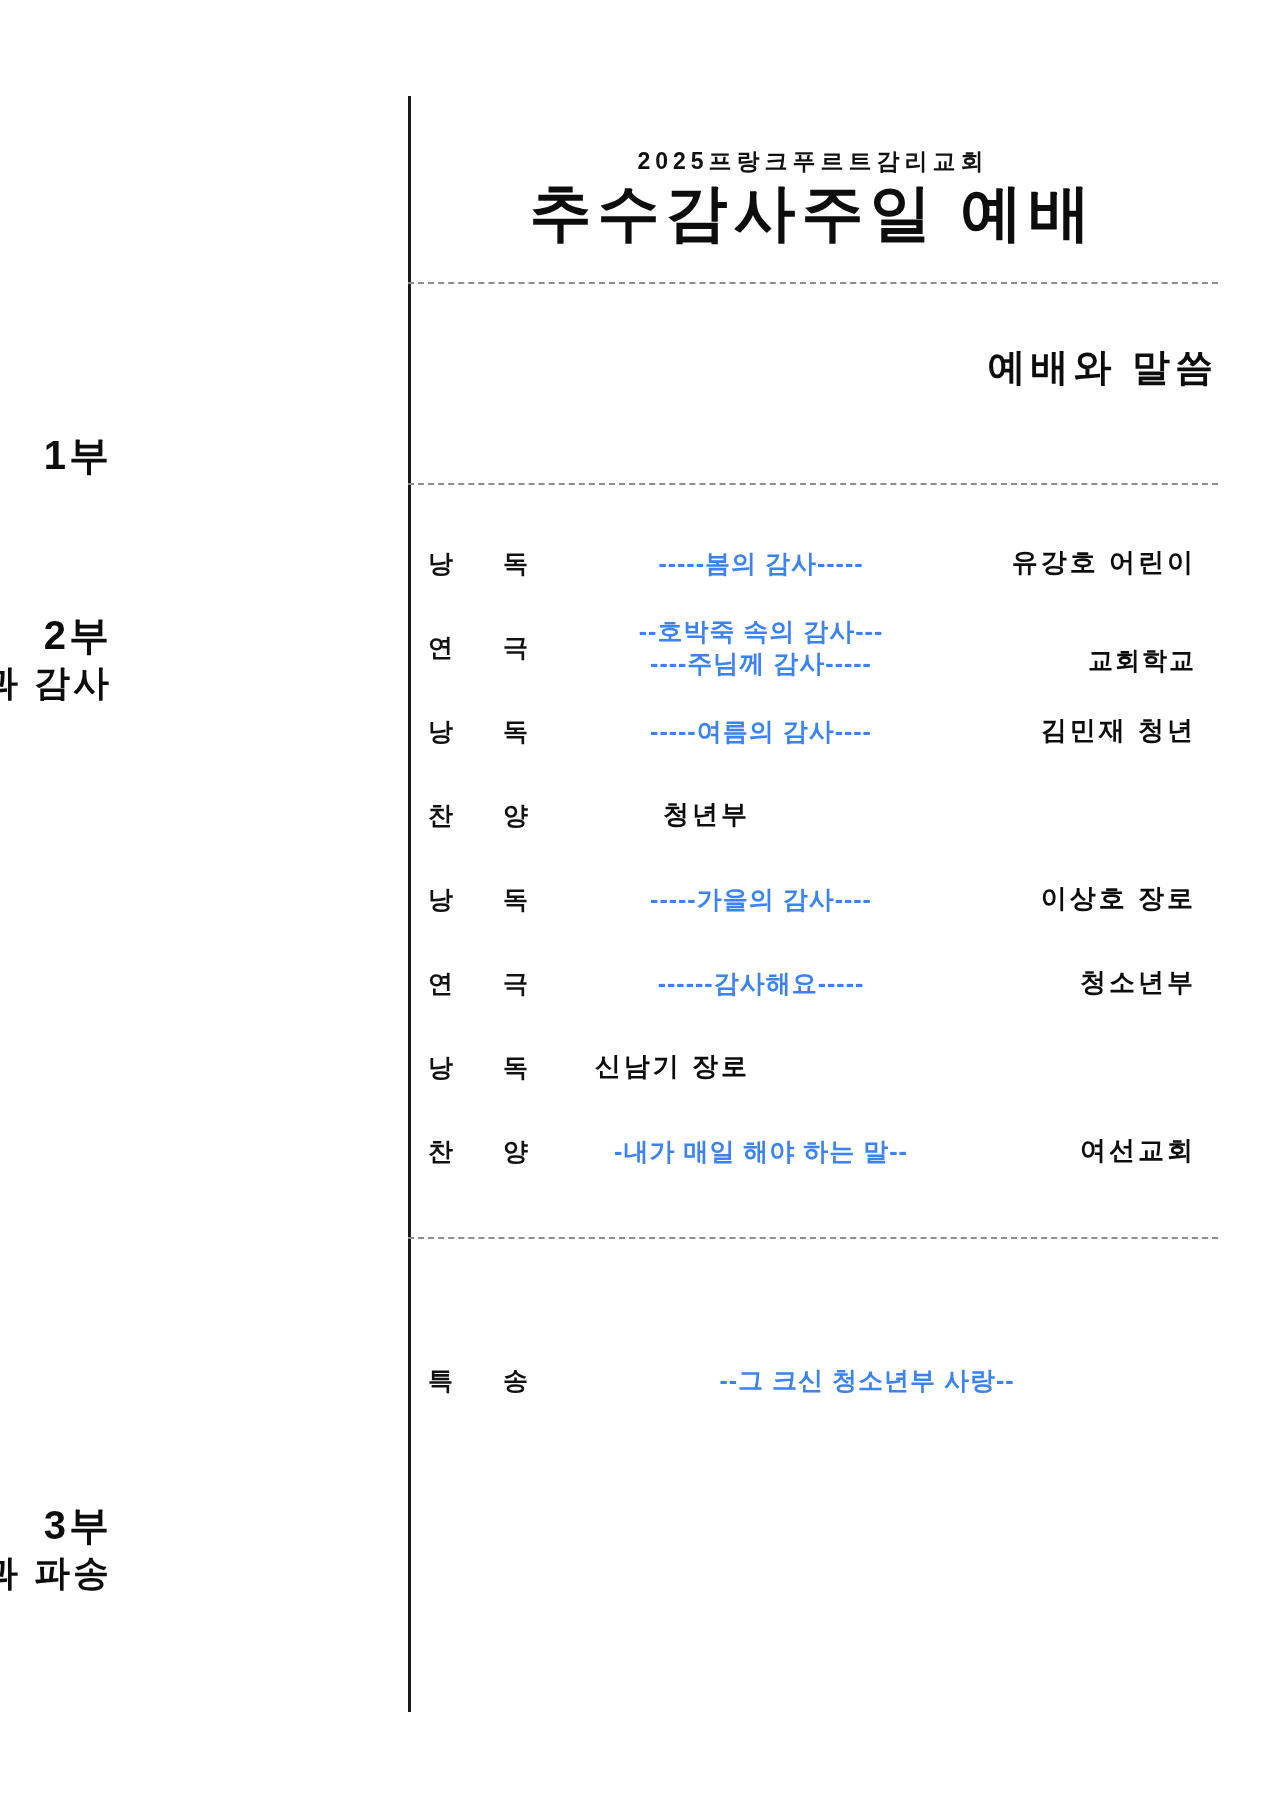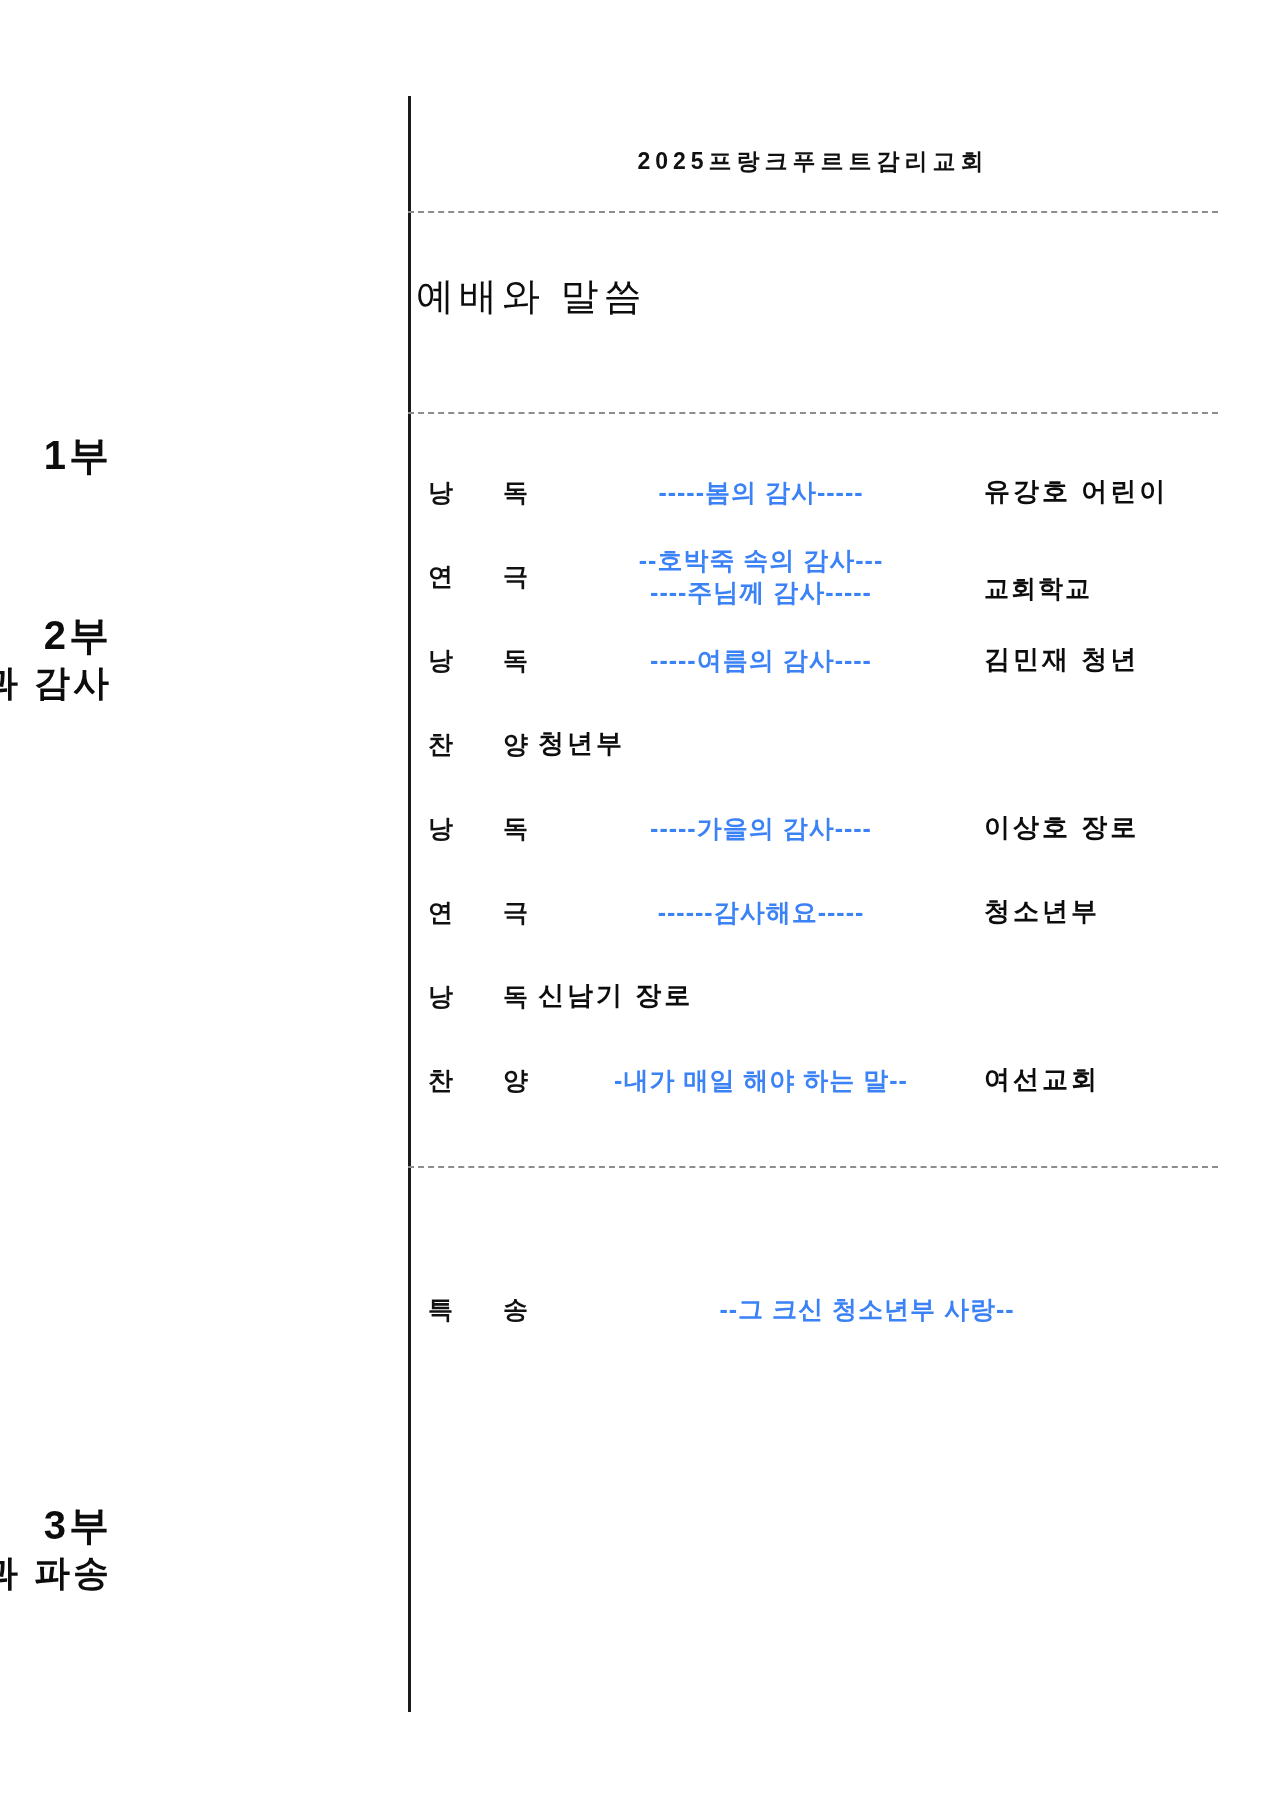--- a/index.html
+++ b/index.html
@@ -64,25 +64,25 @@
     border-top: 2px dashed #8d8d8d;
     margin: 34px 0 0 0;
     height: 0;
   }
 
   
   .block {
     position: relative;
   }
   .section-title {
-    text-align: left;
+    text-align: right;
     font-size: 38px;
-    font-weight: 400;
+    font-weight: 700;
     letter-spacing: 5px;
-    padding: 58px 0 56px 8px;
+    padding: 58px 0 56px 16px;
     color: #0d0d0d;
   }
 
   
   .part-label {
     position: absolute;
     right: 1090px;       
     width: 400px;
     text-align: right;
     padding-right: 78px;
@@ -129,20 +129,21 @@
     text-align: center;
     font-size: 25px;
     font-weight: 700;
     color: #3b82f6;
     letter-spacing: 1px;
     white-space: pre-line;
     line-height: 1.28;
   }
   .row .who {
     width: 212px;
+    text-align: right;
     font-size: 26px;
     font-weight: 700;
     letter-spacing: 3px;
     color: #0d0d0d;
     white-space: pre-line;
     line-height: 1.22;
   }
   .row.multi .who {
     font-size: 25px;
     letter-spacing: 2px;
@@ -175,20 +176,21 @@
 
   <div class="part-label" id="label-part3">
     <span class="num">3부</span>
     <span class="sub">봉헌과 파송</span>
   </div>
 
   <div class="content">
 
     <div class="header">
       <div class="kicker">2025프랑크푸르트감리교회</div>
+      <div class="main-title">추수감사주일 예배</div>
     </div>
 
     <div class="divider"></div>
 
     <div class="block">
       <div class="section-title">예배와 말씀</div>
     </div>
 
     <div class="divider"></div>
 

